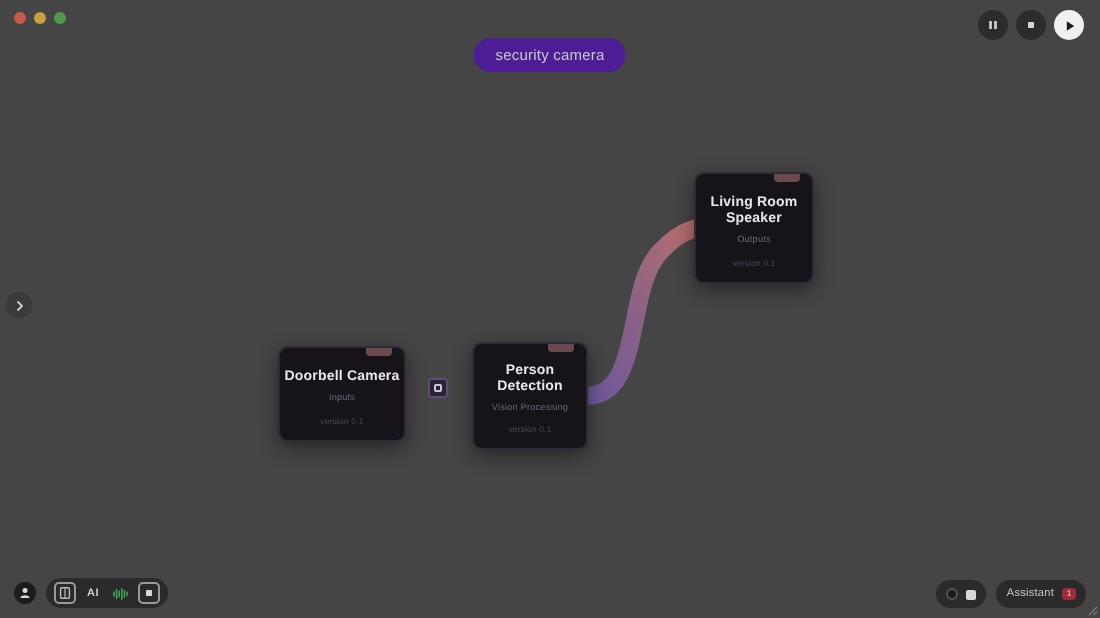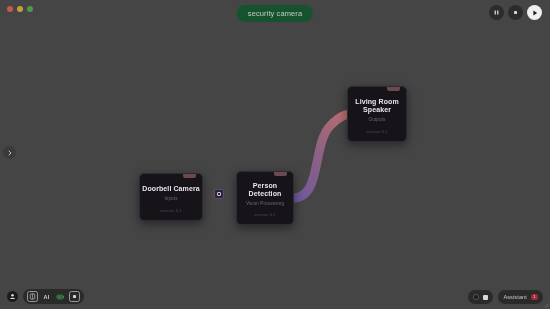--- a/index.html
+++ b/index.html
@@ -22,23 +22,23 @@
     display: flex; gap: 4px; align-items: center;
     z-index: 40;
   }
   .tl { width: 6px; height: 6px; border-radius: 50%; }
   .tl.red { background: #c8584a; }
   .tl.yellow { background: #c7a03c; }
   .tl.green { background: #4f9a4a; }
 
   
   .title-pill {
-    position: absolute; top: 5px; left: 50%;
+    position: absolute; top: 19px; left: 50%;
     transform: translateX(-50%);
-    background: #14532d;
+    background: #4c1d95;
     color: #c9c9c9;
     font-size: 7.5px;
     letter-spacing: .1px;
     padding: 4px 11px;
     border-radius: 9px;
     z-index: 40;
     white-space: nowrap;
   }
 
   

